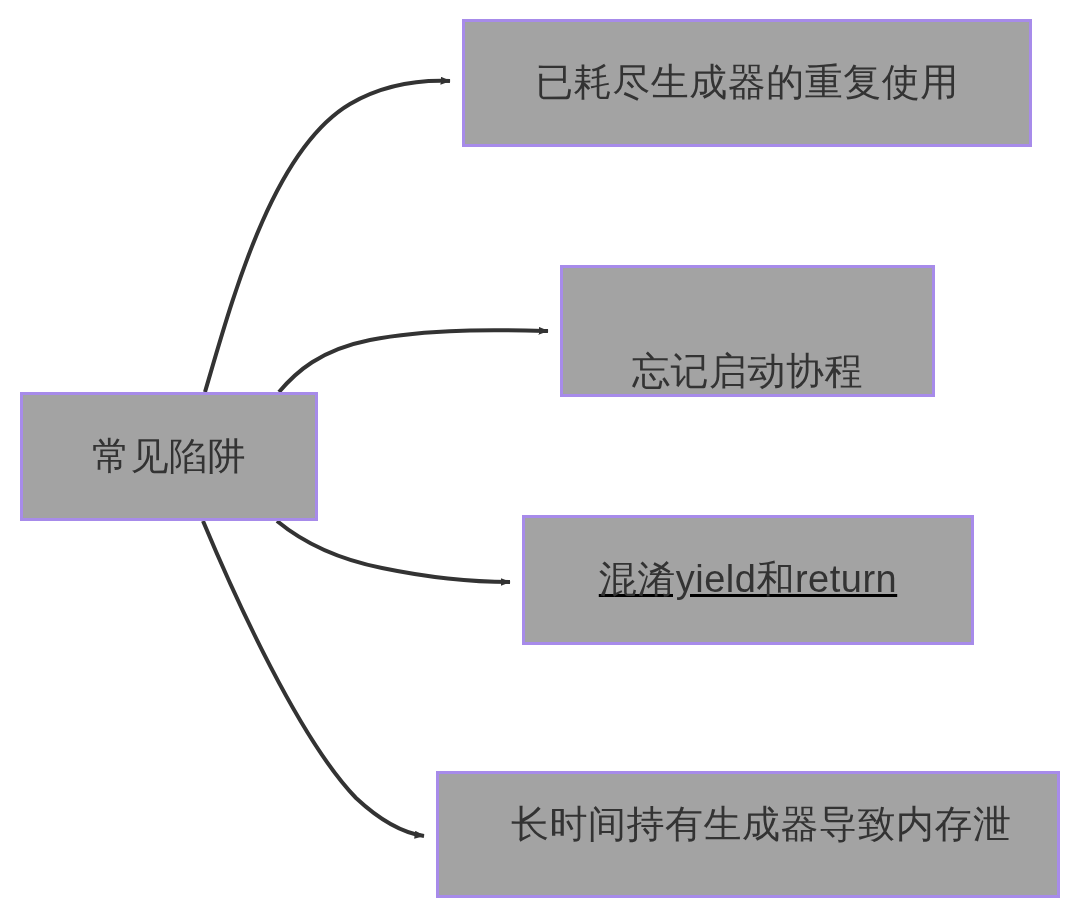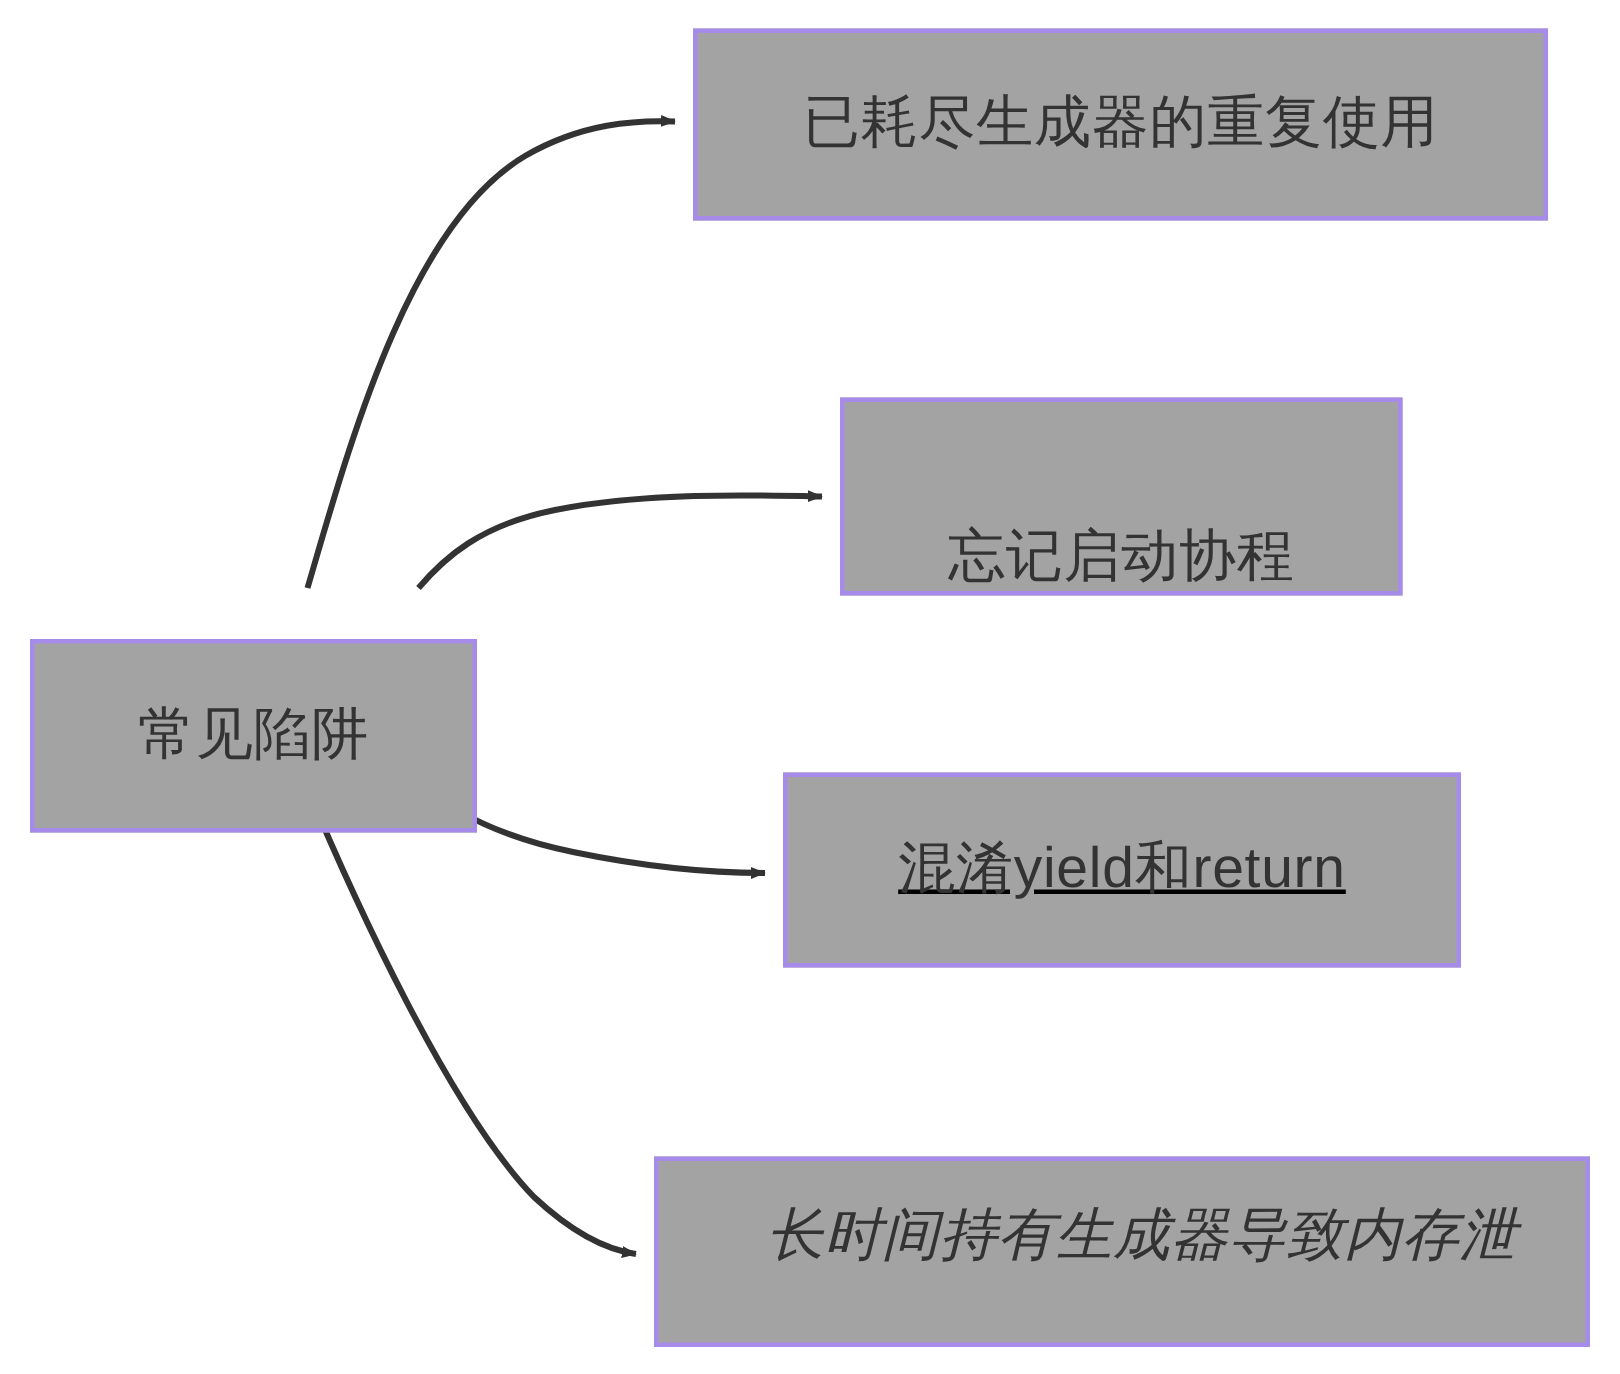--- a/index.html
+++ b/index.html
@@ -38,21 +38,20 @@
     font-size: 38px;
     line-height: 1.15;
     white-space: nowrap;
     letter-spacing: 0.5px;
   }
   #node-root {
     left: 20px;
     top: 392px;
     width: 298px;
     height: 129px;
-    margin-top: 34px;
   }
   #node-exhausted {
     left: 462px;
     top: 19px;
     width: 570px;
     height: 128px;
   }
   #node-forget-start {
     left: 560px;
     top: 265px;
@@ -71,21 +70,20 @@
     left: 436px;
     top: 771px;
     width: 624px;
     height: 127px;
     justify-content: flex-start;
     padding-left: 72px;
   }
   #node-memory-leak .node-label {
     position: relative;
     top: -10px;
-    font-style: italic;
   }
   .watermark {
     position: absolute;
     left: 748px;
     top: 854px;
     display: flex;
     align-items: center;
     gap: 10px;
     color: #c3bfd3;
     font-size: 30px;

